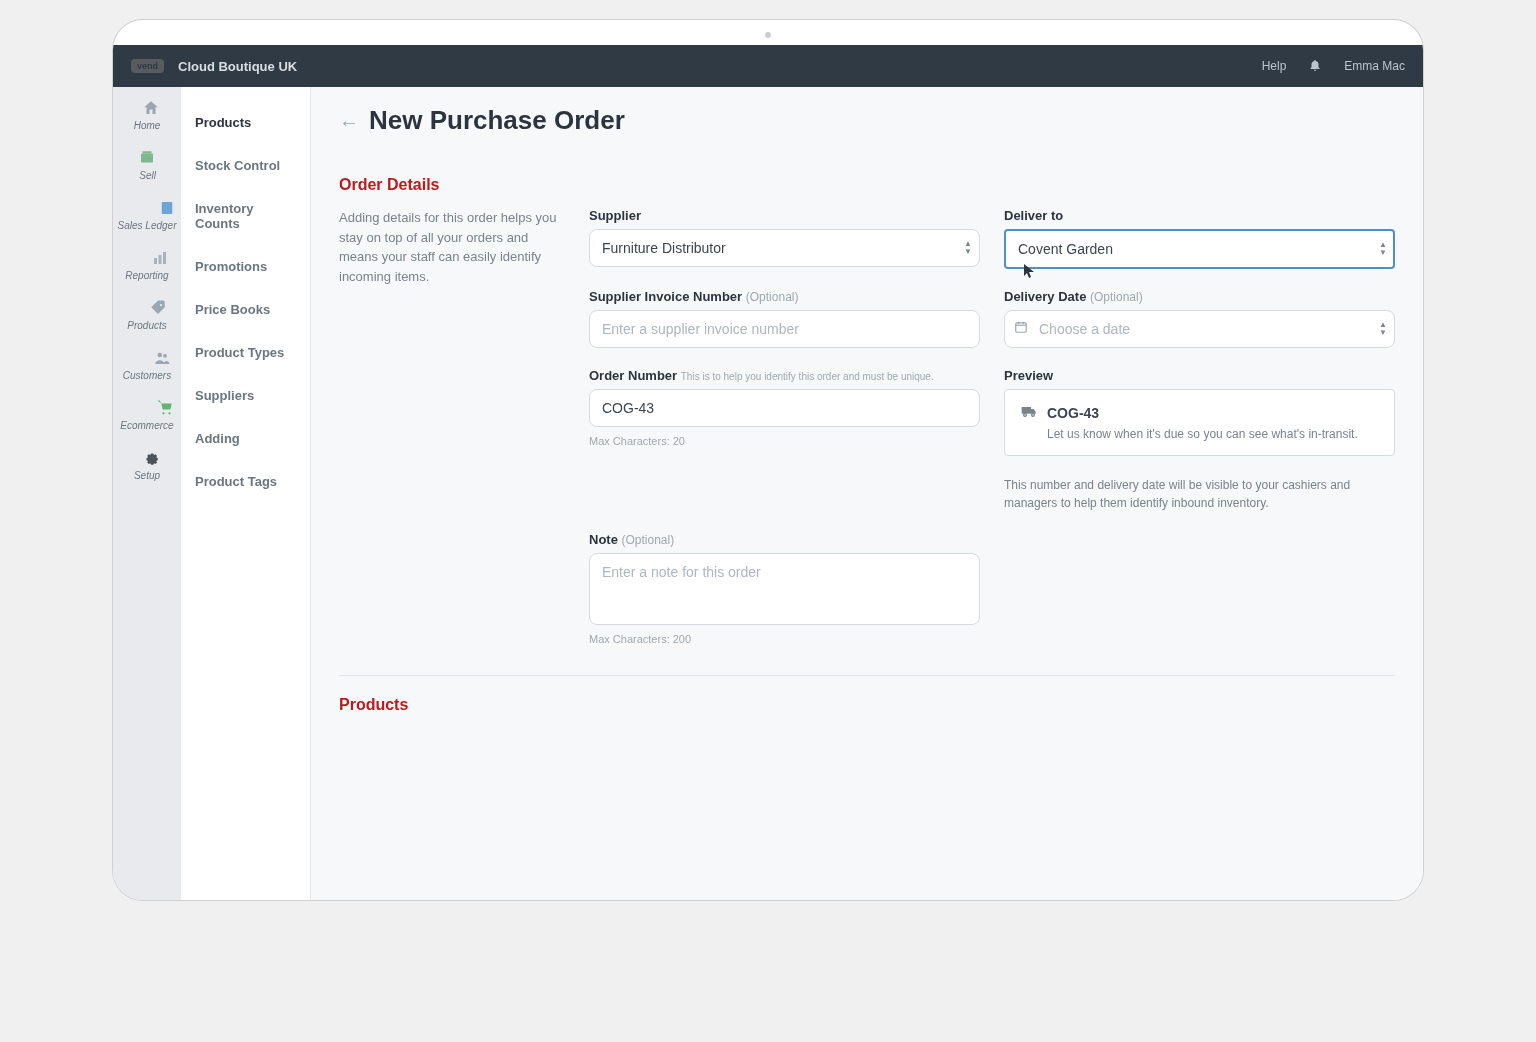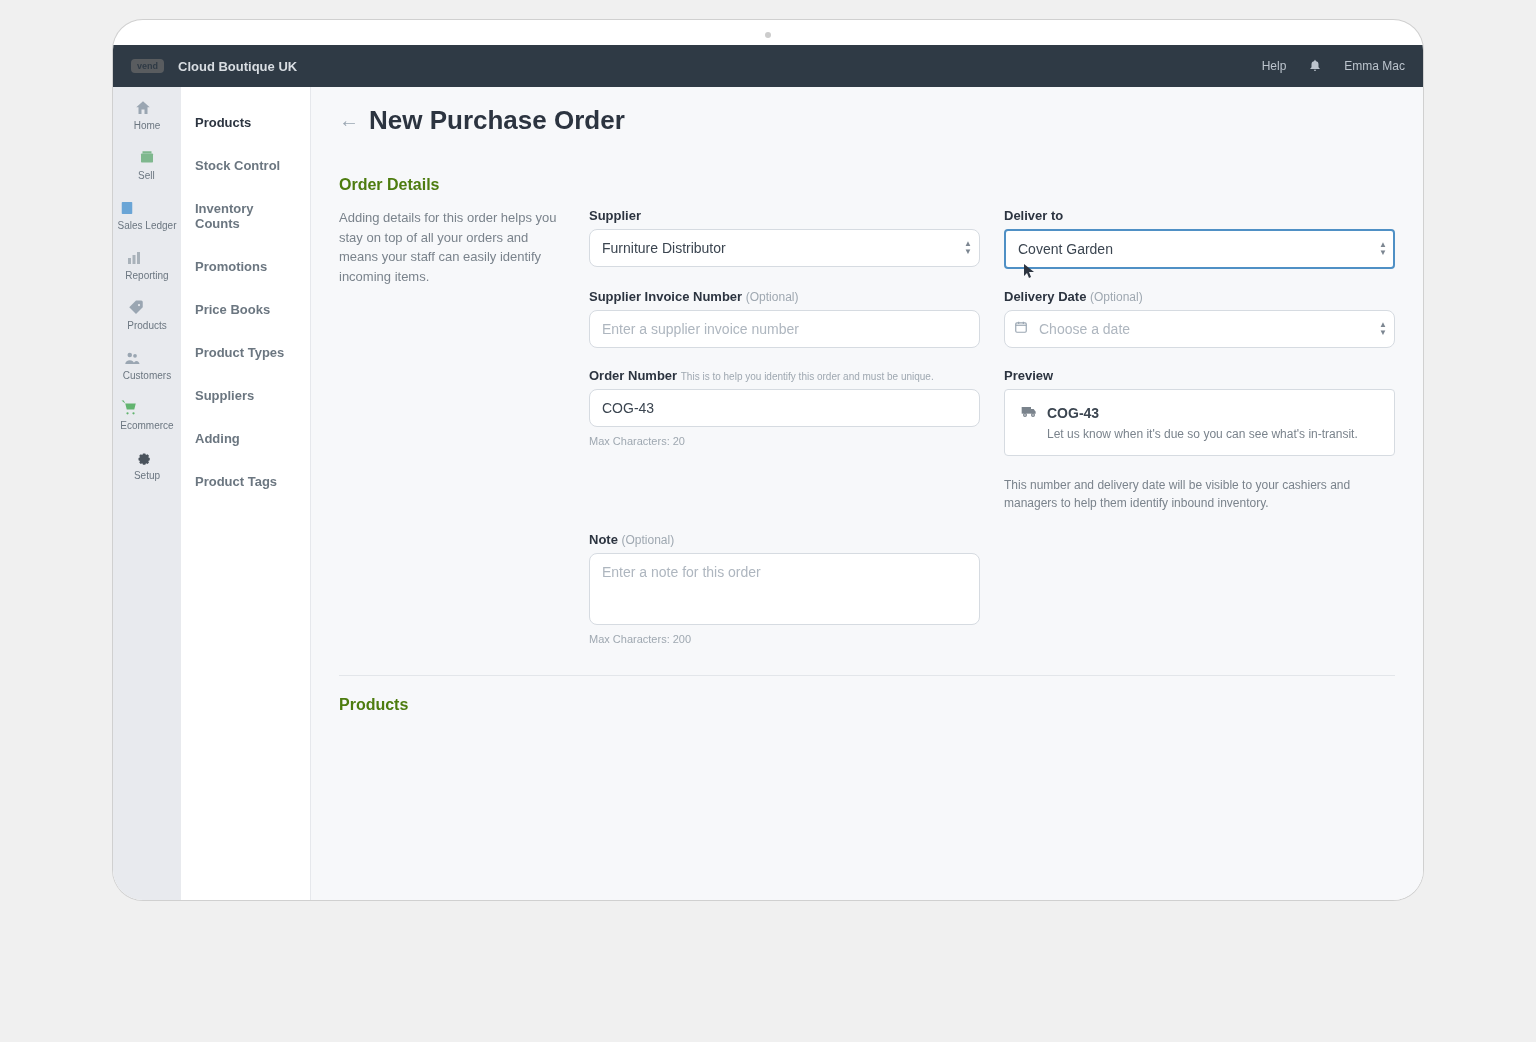--- a/index.html
+++ b/index.html
@@ -7,38 +7,38 @@
 .device-frame { width: 1310px; height: 880px; margin: 20px auto; background: #fff; border-radius: 30px; box-shadow: 0 0 0 1px #d0d0d0; padding: 25px 0 0 0; overflow: hidden; position: relative; }
 .camera { position: absolute; top: 12px; left: 50%; transform: translateX(-50%); width: 6px; height: 6px; background: #ccc; border-radius: 50%; }
 .app { width: 100%; height: 100%; display: flex; flex-direction: column; }
 .topbar { height: 42px; background: #2f3a45; color: #fff; display: flex; align-items: center; padding: 0 18px; font-size: 13px; }
 .logo-badge { background: #6b6b6b; color: #2f3a45; font-size: 9px; padding: 2px 6px; border-radius: 4px; font-weight: bold; margin-right: 14px; opacity: .7; }
 .topbar-org { color: #d8dde2; font-weight: bold; }
 .topbar-right { margin-left: auto; display: flex; align-items: center; gap: 22px; color: #bcc4cd; font-size: 12px; }
 .bell { color: #bcc4cd; }
 .content-area { flex: 1; display: flex; overflow: hidden; }
 .iconrail { width: 68px; background: #e8eaee; display: flex; flex-direction: column; align-items: center; padding-top: 12px; gap: 18px; }
-.iconrail .rail-item { display: flex; flex-direction: column; align-items: flex-start; gap: 3px; font-size: 10px; color: #6b7680; cursor: pointer; text-align: center; }
+.iconrail .rail-item { display: flex; flex-direction: column; align-items: flex-end; gap: 3px; font-size: 10px; color: #6b7680; cursor: pointer; text-align: center; font-style: italic; }
 .iconrail .rail-item svg, .iconrail .rail-item .ico { width: 18px; height: 18px; }
 .subnav { width: 130px; background: #fff; border-right: 1px solid #e6e8ec; padding: 14px 0; }
 .subnav .sn-item { padding: 14px 14px; font-size: 13px; color: #6b7680; font-weight: 600; cursor: pointer; }
 .subnav .sn-item.active { color: #2c3440; }
 .main { flex: 1; overflow: auto; background: #f7f8fa; }
 .page-header { padding: 18px 28px 12px; display: flex; align-items: center; gap: 10px; background: #f7f8fa; }
 .back-arrow { color: #9aa6b2; font-size: 20px; }
 .page-title { font-size: 26px; font-weight: 700; color: #2c3440; }
 .hintbar { background: #e1e6eb; padding: 16px 28px; display: flex; align-items: center; justify-content: space-between; }
 .hintbar .hint-text { font-size: 13px; color: #5c6670; }
 .hintbar .hint-text a { text-decoration: underline; color: #5c6670; }
 .hint-actions { display: flex; gap: 10px; }
 .btn { padding: 8px 20px; font-size: 14px; border-radius: 4px; border: none; cursor: pointer; color: #fff; }
 .btn-cancel { background: #4f90c5; }
 .btn-save { background: #3bb44a; }
 .section { padding: 28px; }
-.sec-title { font-size: 16px; font-weight: 700; color: #4d7c0f; margin-bottom: 14px; }
+.sec-title { font-size: 16px; font-weight: 700; color: #b91c1c; margin-bottom: 14px; }
 .order-details { display: flex; gap: 30px; }
 .od-side { width: 220px; font-size: 13px; color: #7a838c; line-height: 1.5; }
 .od-grid { flex: 1; display: grid; grid-template-columns: 1fr 1fr; gap: 20px 24px; align-items: start; }
 .fg { display: flex; flex-direction: column; gap: 6px; }
 .fg-label { font-size: 13px; font-weight: 700; color: #2c3440; }
 .fg-label .opt { font-weight: 400; color: #9fa8b1; font-size: 12px; }
 .fg-label .help { font-weight: 400; color: #9fa8b1; font-size: 10px; }
 .input, .select, .textarea, .date { width: 100%; border: 1px solid #d6dbe1; border-radius: 8px; background: #fff; padding: 10px 12px; font-size: 14px; color: #3b4550; font-family: inherit; }
 .input::placeholder, .textarea::placeholder, .date.ph { color: #aeb6bf; }
 .select-wrap, .date-wrap { position: relative; }

